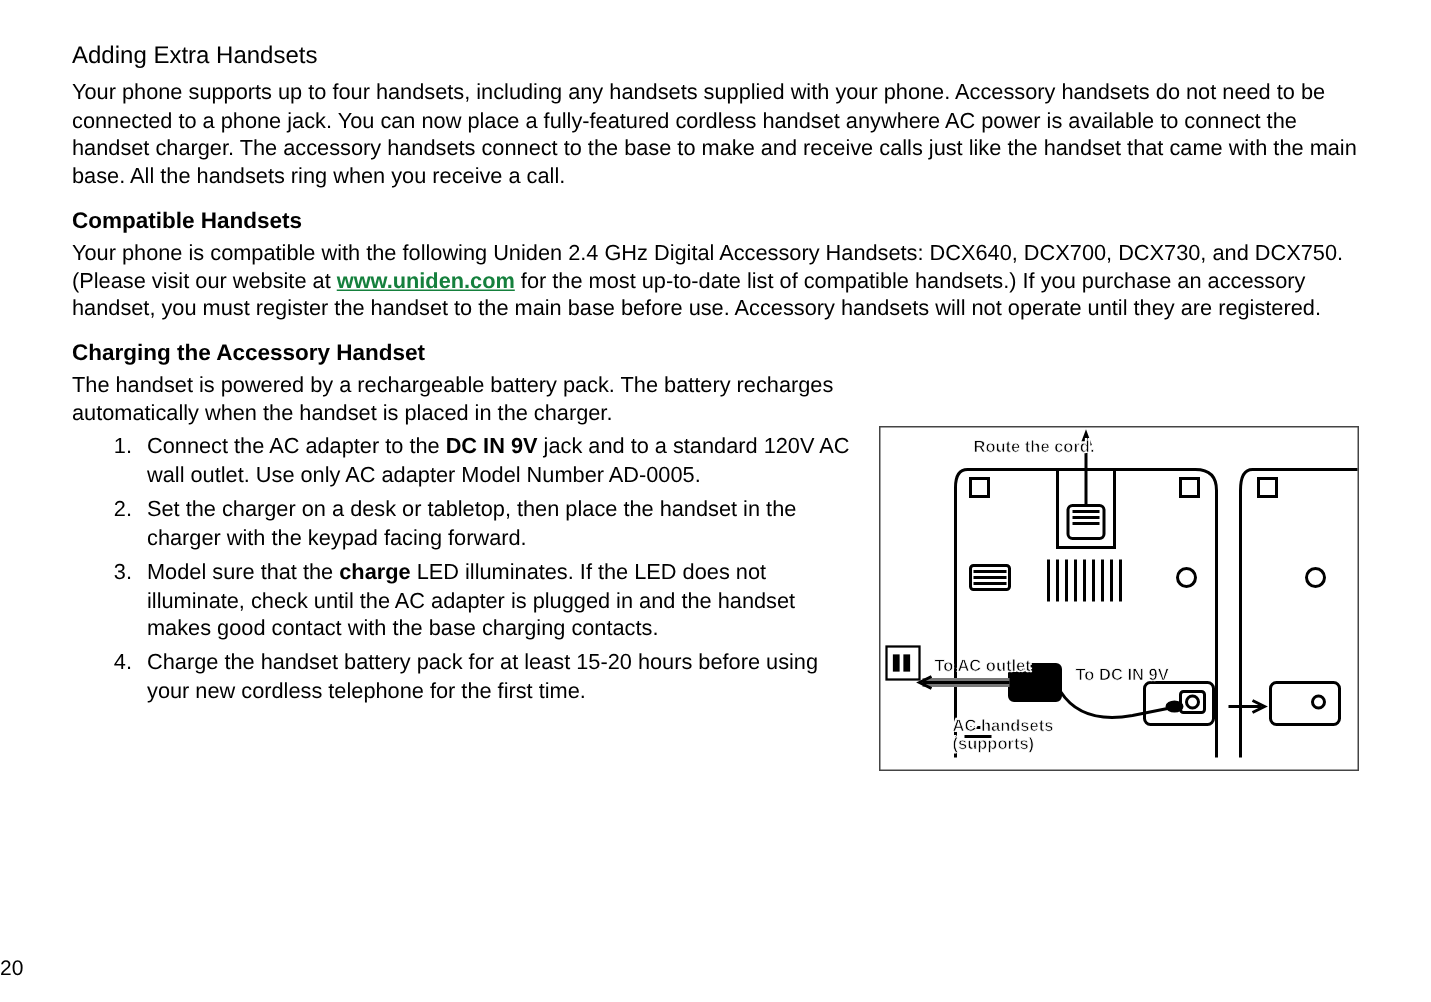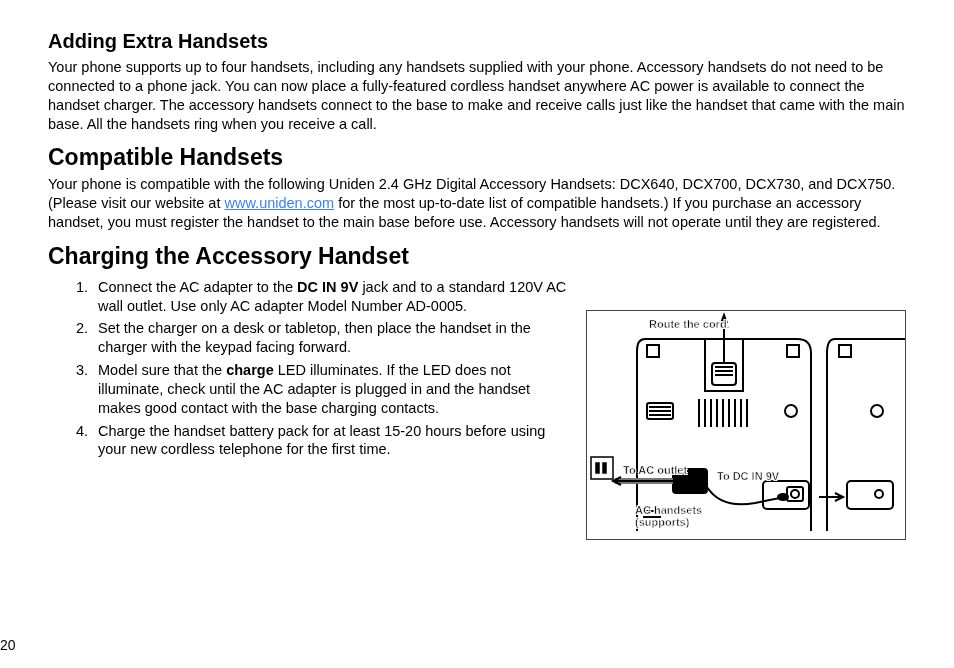--- a/index.html
+++ b/index.html
@@ -6,24 +6,24 @@
   body {
     font-family: Arial, Helvetica, sans-serif;
     width: 954px;
     height: 668px;
     padding: 28px 48px 20px 48px;
     color: #000;
     font-size: 14.5px;
     line-height: 1.3;
     position: relative;
   }
-  h1 { font-size: 20px; font-weight: bold; margin-bottom: 4px; }
-  h2 { font-size: 23px; font-weight: bold; margin-top: 10px; margin-bottom: 2px; }
+  h1 { font-size: 16px; font-weight: normal; margin-bottom: 4px; }
+  h2 { font-size: 15px; font-weight: bold; margin-top: 10px; margin-bottom: 2px; }
   p { margin-bottom: 2px; }
-  a { color: #3b82f6; text-decoration: underline; }
+  a { color: #15803d; text-decoration: underline; font-weight: bold; }
   .twocol { display: flex; gap: 18px; margin-top: 2px; }
   .leftcol { flex: 1; }
   .rightcol { width: 320px; padding-top: 36px; }
   ol { margin-left: 44px; margin-top: 4px; }
   ol li { margin-bottom: 4px; padding-left: 6px; }
   .figure {
     border: 1px solid #444;
     width: 320px;
     height: 230px;
     position: relative;
@@ -57,20 +57,21 @@
 
 <h2>Compatible Handsets</h2>
 <p>
   <span>Your phone is compatible with the following Uniden 2.4 GHz Digital Accessory Handsets: DCX640, DCX700, DCX730, and DCX750. (Please visit our website at </span><a href="#">www.uniden.com</a><span> for the most up-to-date list of compatible handsets.) If you purchase an accessory handset, you must register the handset to the main base before use. Accessory handsets will not operate until they are registered.</span>
 </p>
 
 <h2>Charging the Accessory Handset</h2>
 
 <div class="twocol">
   <div class="leftcol">
+    <p>The handset is powered by a rechargeable battery pack. The battery recharges automatically when the handset is placed in the charger.</p>
     <ol>
       <li>
         <span>Connect the AC adapter to the </span><strong>DC IN 9V</strong><span> jack and to a standard 120V AC wall outlet. Use only AC adapter Model Number AD-0005.</span>
       </li>
       <li>Set the charger on a desk or tabletop, then place the handset in the charger with the keypad facing forward.</li>
       <li>
         <span>Model sure that the </span><strong>charge</strong><span> LED illuminates. If the LED does not illuminate, check until the AC adapter is plugged in and the handset makes good contact with the base charging contacts.</span>
       </li>
       <li>Charge the handset battery pack for at least 15-20 hours before using your new cordless telephone for the first time.</li>
     </ol>

